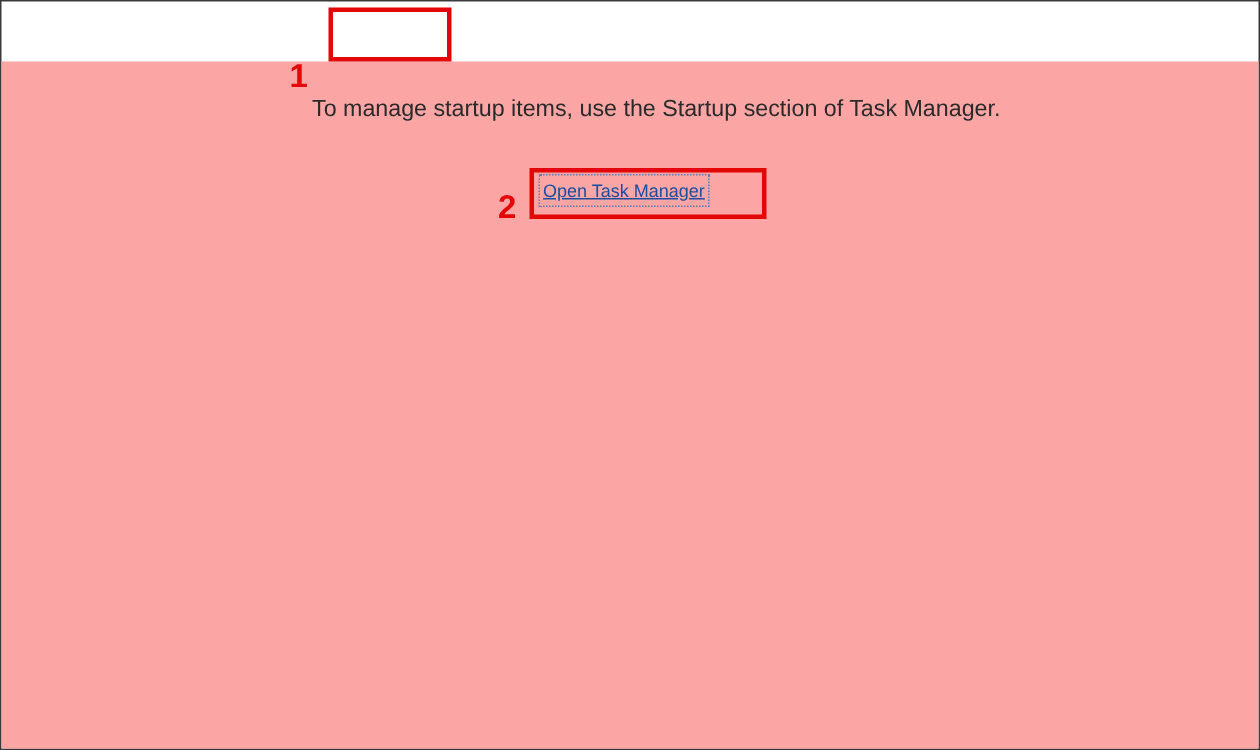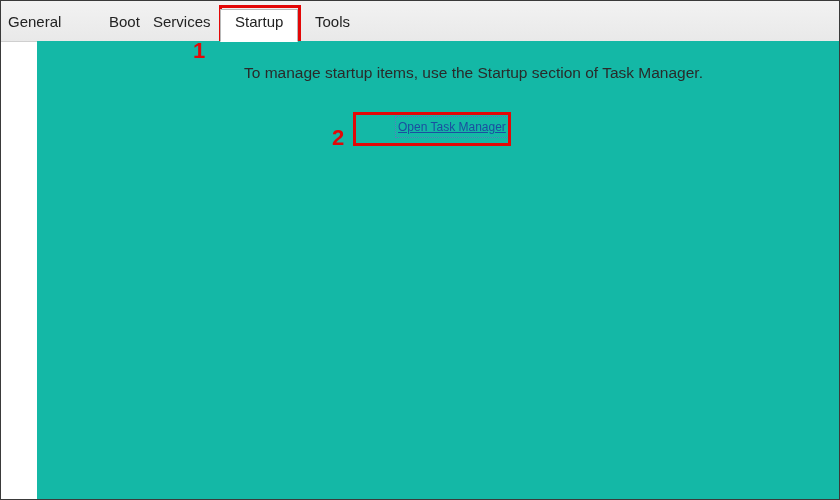--- a/index.html
+++ b/index.html
@@ -46,22 +46,21 @@
     border-bottom: 1px solid #ffffff;
     top: 8px;
     height: 31px;
     line-height: 24px;
     z-index: 2;
   }
   .content {
     position: absolute;
     top: 40px;
     left: 0; right: 0; bottom: 0;
-    background: #14b8a6;
-    margin-left: 36px;
+    background: #fca5a5;
   }
   .help-text {
     position: absolute;
     top: 23px;
     left: 207px;
     font-size: 15.5px;
     color: #2a2a2a;
   }
   .link-wrap {
     position: absolute;
@@ -100,27 +99,20 @@
   .t-services { left: 139px; padding: 0 12px; }
   .t-startup  { left: 219px; }
   .t-tools    { left: 299px; }
 
 </style>
 </head>
 <body>
 
 <div class="window">
 
-  <div class="tabstrip">
-    <div class="tab t-general">General</div>
-    <div class="tab t-boot">Boot</div>
-    <div class="tab t-services">Services</div>
-    <div class="tab t-startup active">Startup</div>
-    <div class="tab t-tools">Tools</div>
-  </div>
 
   <div class="content">
     <div class="help-text">To manage startup items, use the Startup section of Task Manager.</div>
 
     <div class="link-wrap">
       <a class="link">Open Task Manager</a>
     </div>
   </div>
 
   <div class="anno-box" style="left:218px; top:4px; width:76px; height:30px;"></div>

